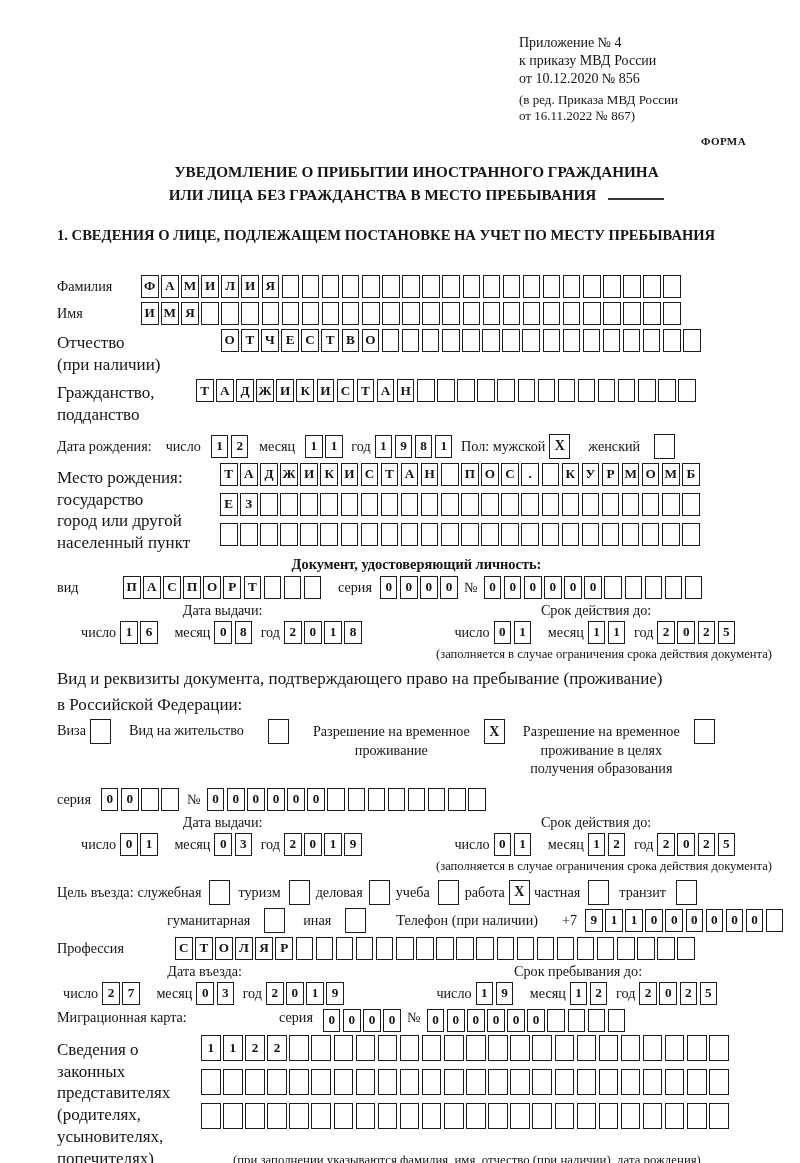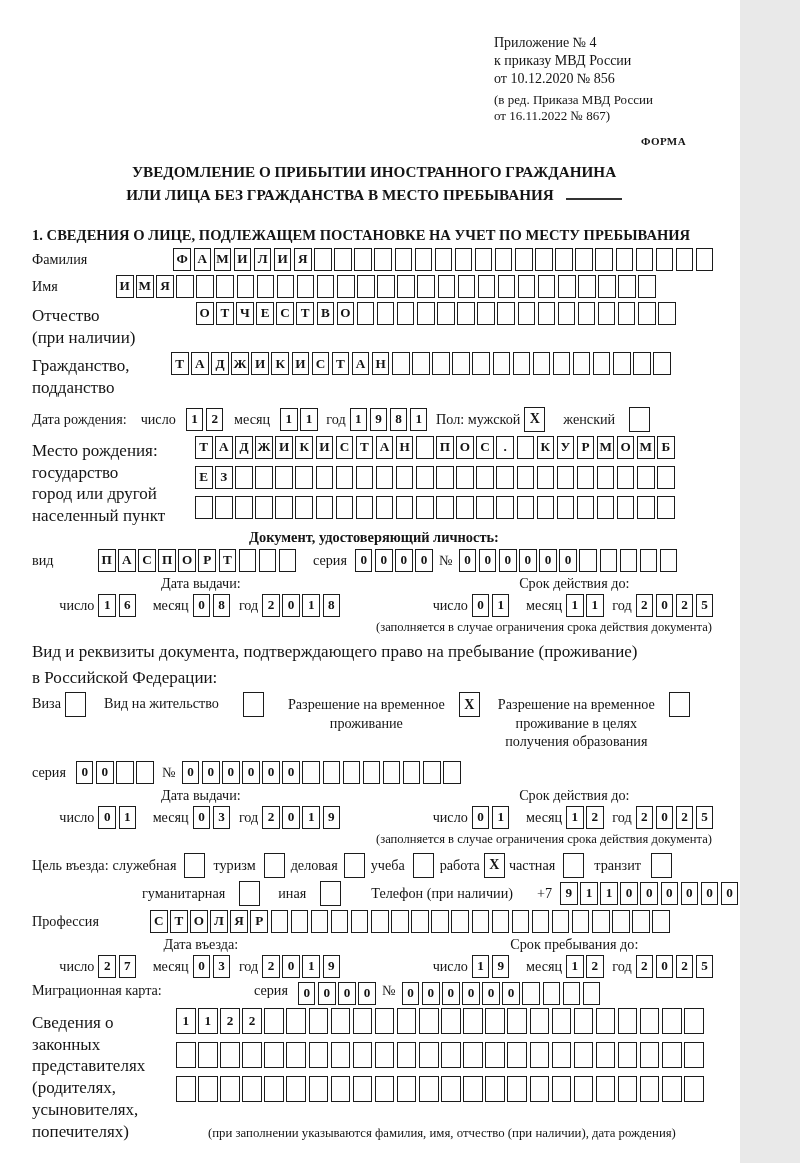--- a/index.html
+++ b/index.html
@@ -1,18 +1,18 @@
 <!DOCTYPE html>
 <html><head>
 <meta charset="utf-8">
 <style>
   * { margin:0; padding:0; box-sizing:border-box; }
   html,body { background:#e9e9e9; }
   body { width:800px; font-family:"Liberation Serif","DejaVu Serif",serif; color:#141414; }
-  .page { width:740px; height:1163px; background:#fff; padding:34px 24px 0 32px; overflow:hidden; position:relative; }
+  .page { width:800px; height:1163px; background:#fff; padding:34px 24px 0 57px; overflow:hidden; position:relative; }
 
   .hdr { margin-left:462px; font-size:14px; line-height:1.3; }
   .hdr .small { font-size:13px; margin-top:3px; line-height:1.3; }
   .forma { text-align:right; font-weight:bold; font-size:11px; margin:10px 30px 0 0; letter-spacing:.4px; }
 
   .title { text-align:center; font-weight:bold; font-size:15.2px; line-height:1.5; margin-top:14px; }
   .uline { display:inline-block; width:56px; border-bottom:2.2px solid #333; margin-left:12px; vertical-align:baseline; }
 
   .sec { font-weight:bold; font-size:14.6px; margin-top:20px; }
 
@@ -21,27 +21,27 @@
   .lbl2 { font-size:17px; line-height:1.28; flex:0 0 auto; }
   .cells { display:flex; flex:0 0 auto; }
   .cell { flex:0 0 auto; width:17.5px; height:23px; border:1.6px solid #1c1c1c; margin-right:2.6px;
           display:inline-flex; align-items:center; justify-content:center;
           font-size:13.2px; font-weight:600; }
   .cell-lg { width:19.5px; height:26px; }
   .cb { width:21px; height:25px; border:1.6px solid #1c1c1c; display:inline-flex; align-items:center;
         justify-content:center; font-size:14px; font-weight:600; flex:0 0 auto; }
 
   .mt3 { margin-top:3px; } .mt4 { margin-top:4px; } .mt6 { margin-top:6px; }
-  .mt8 { margin-top:8px; } .mt10 { margin-top:10px; } .mt16 { margin-top:4px;justify-content:space-between; }
+  .mt8 { margin-top:8px; } .mt10 { margin-top:10px; } .mt16 { margin-top:31px; }
   .ml4 { margin-left:4px; } .ml6 { margin-left:6px; } .ml8 { margin-left:8px; } .ml10 { margin-left:10px; }
   .ml14 { margin-left:14px; } .ml18 { margin-left:18px; } .ml24 { margin-left:24px; } .ml30 { margin-left:30px; }
   .mr6 { margin-right:6px; } .mr8 { margin-right:8px; } .mr10 { margin-right:10px; }
 
   .doc-head { text-align:center; font-weight:bold; font-size:14.4px; margin-top:2px; }
-  .date-pair { display:flex; margin-top:3px;justify-content:flex-end; }
+  .date-pair { display:flex; margin-top:3px; }
   .date-group .dg-head { font-size:14.2px; text-align:center; margin-bottom:2px; }
   .dg-row { display:flex; align-items:center; }
   .dg-row .dlbl { font-size:14.2px; margin-right:4px; }
   .fineprint { font-size:12.6px; text-align:right; margin-top:3px; margin-right:4px; }
   .permit-row { display:flex; align-items:flex-start; margin-top:4px; }
   .plbl-multi { font-size:14.2px; line-height:1.3; text-align:center; padding-top:3px; }
   .reps-note { font-size:12.8px; margin-top:24px; margin-left:32px; }
 </style>
 </head>
 <body>

